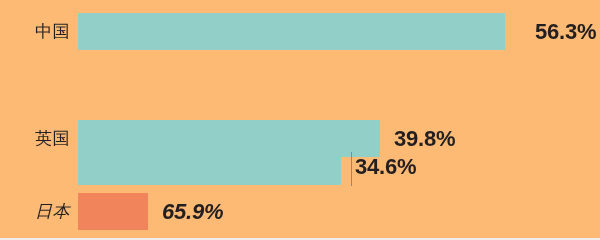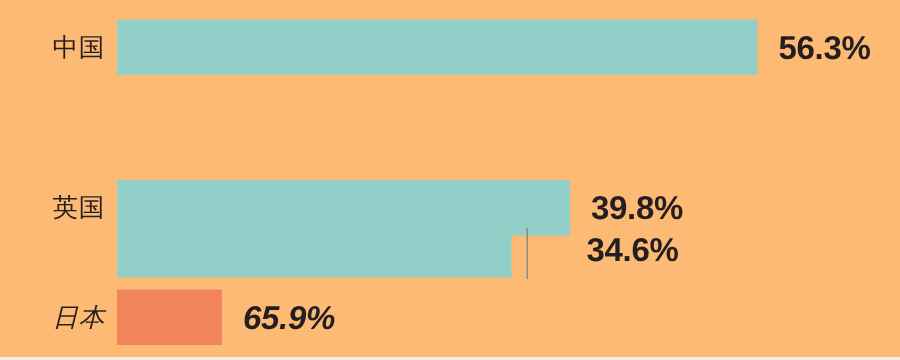--- a/index.html
+++ b/index.html
@@ -66,33 +66,33 @@
   }
 </style>
 </head>
 <body>
 
 <div id="chart">
 
   <div class="row" style="top:13px;">
     <span class="cat-label">中国</span>
     <span class="bar" style="width:427px;"></span>
-    <span class="val-label" style="left:519px;">56.3%</span>
+    <span class="val-label" style="left:535px;">56.3%</span>
   </div>
 
 
   <div class="row" style="top:120px;">
     <span class="cat-label">英国</span>
     <span class="bar" style="width:302px;"></span>
     <span class="val-label" style="left:394px;">39.8%</span>
   </div>
 
   <div class="row" style="top:148px;">
     <span class="bar" style="width:263px;"></span>
-    <span class="val-label" style="left:355px;margin-left:36px;">34.6%</span>
+    <span class="val-label" style="left:355px;">34.6%</span>
   </div>
 
   <div class="row" style="top:193px;font-style:italic;">
     <span class="cat-label">日本</span>
     <span class="bar highlight" style="width:70px;"></span>
     <span class="val-label" style="left:162px;">65.9%</span>
   </div>
 
   <div class="caret" style="left:351px; top:152px; height:34px;"></div>
 

